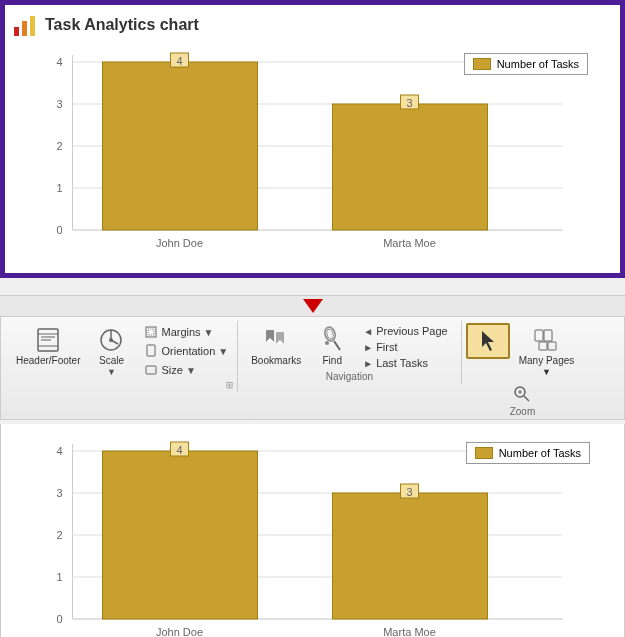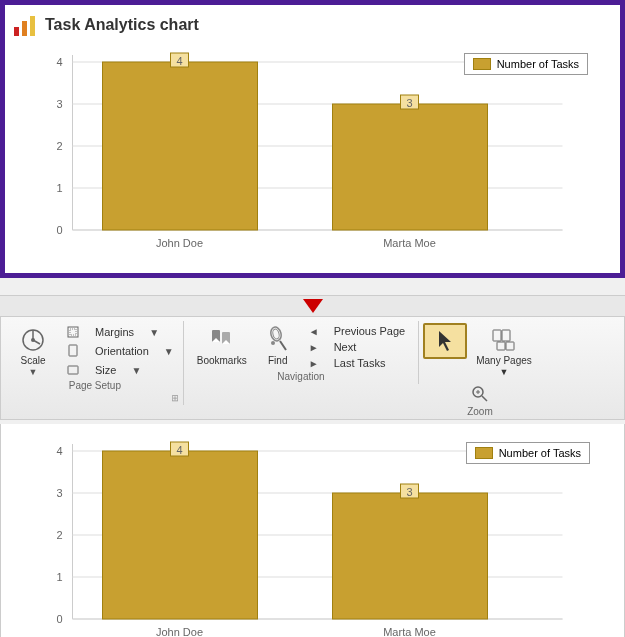--- a/index.html
+++ b/index.html
@@ -102,21 +102,21 @@
     .toolbar-btn-label {
       font-size: 10px;
       text-align: center;
       line-height: 1.2;
       margin-top: 1px;
     }
 
     .toolbar-small-btn {
       display: flex;
       align-items: center;
-      gap: 15px;
+      gap: 3px;
       cursor: pointer;
       padding: 1px 4px;
       border: 1px solid transparent;
       border-radius: 2px;
       font-size: 11px;
       color: #333;
       white-space: nowrap;
     }
 
     .toolbar-small-btn .arrow-icon {
@@ -270,20 +270,32 @@
 
 <div class="divider-arrow">
   <div class="arrow-down"></div>
 </div>
 
 <div class="toolbar">
 
   <div class="page-setup-group">
     <div class="page-setup-top">
 
+      <div class="toolbar-btn">
+        <div class="toolbar-btn-icon">
+          <svg width="28" height="28" viewBox="0 0 28 28">
+            <rect x="4" y="3" width="20" height="22" fill="none" stroke="#666" stroke-width="1.5" rx="1"></rect>
+            <line x1="4" y1="8" x2="24" y2="8" stroke="#666" stroke-width="1"></line>
+            <line x1="4" y1="20" x2="24" y2="20" stroke="#666" stroke-width="1"></line>
+            <rect x="7" y="10" width="14" height="2" fill="#aaa"></rect>
+            <rect x="7" y="13" width="10" height="2" fill="#aaa"></rect>
+          </svg>
+        </div>
+        <span class="toolbar-btn-label">Header/Footer</span>
+      </div>
 
       <div class="toolbar-btn">
         <div class="toolbar-btn-icon">
           <svg width="28" height="28" viewBox="0 0 28 28">
             <circle cx="14" cy="14" r="10" fill="none" stroke="#666" stroke-width="1.5"></circle>
             <line x1="14" y1="4" x2="14" y2="14" stroke="#666" stroke-width="1.5"></line>
             <line x1="14" y1="14" x2="21" y2="18" stroke="#666" stroke-width="1.5"></line>
             <circle cx="14" cy="14" r="2" fill="#666"></circle>
           </svg>
         </div>
@@ -309,21 +321,20 @@
         </div>
         <div class="toolbar-small-btn">
           <svg width="14" height="14" viewBox="0 0 14 14">
             <rect x="2" y="3" width="10" height="8" fill="none" stroke="#666" stroke-width="1" rx="0.5"></rect>
           </svg>
           <span>Size</span>
           <span class="arrow-icon">▼</span>
         </div>
       </div>
     </div>
-    <span class="page-setup-label">Page Setup</span>
     <div style="font-size:9px; color:#999; align-self:flex-end; margin-bottom:2px;">⊞</div>
   </div>
 
   <div class="nav-group">
     <div class="nav-top">
 
       <div class="toolbar-btn">
         <div class="toolbar-btn-icon">
           <svg width="28" height="28" viewBox="0 0 28 28">
             <rect x="4" y="4" width="8" height="12" fill="#888" rx="1"></rect>
@@ -348,21 +359,21 @@
       </div>
 
 
       <div class="nav-right">
         <div class="toolbar-small-btn">
           <span class="arrow-icon">◄</span>
           <span>Previous Page</span>
         </div>
         <div class="toolbar-small-btn">
           <span class="arrow-icon">►</span>
-          <span>Next</span>
+          <span>First</span>
         </div>
         <div class="toolbar-small-btn">
           <span class="arrow-icon">►</span>
           <span>Last  Tasks</span>
         </div>
       </div>
     </div>
     <span class="page-setup-label">Navigation</span>
   </div>
 

